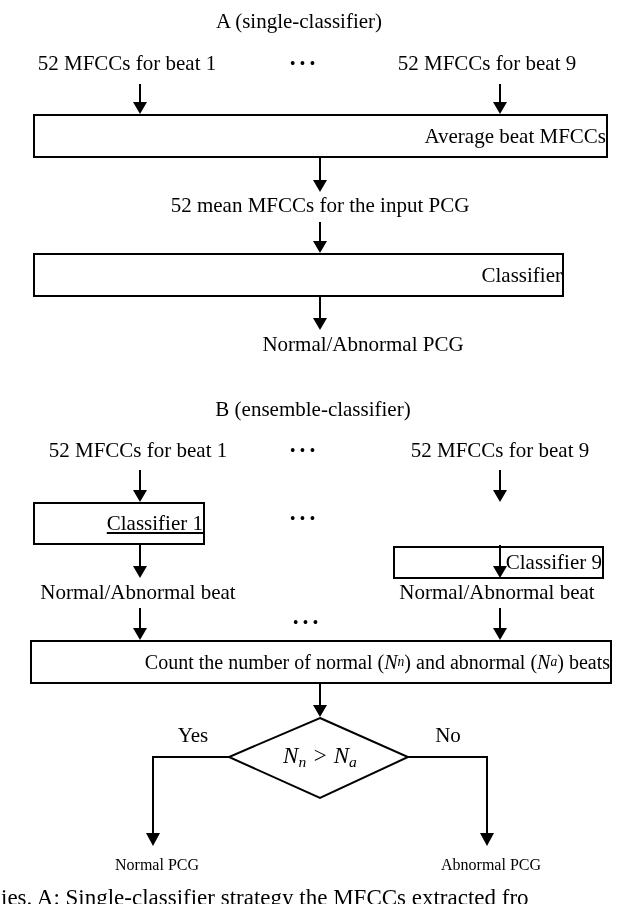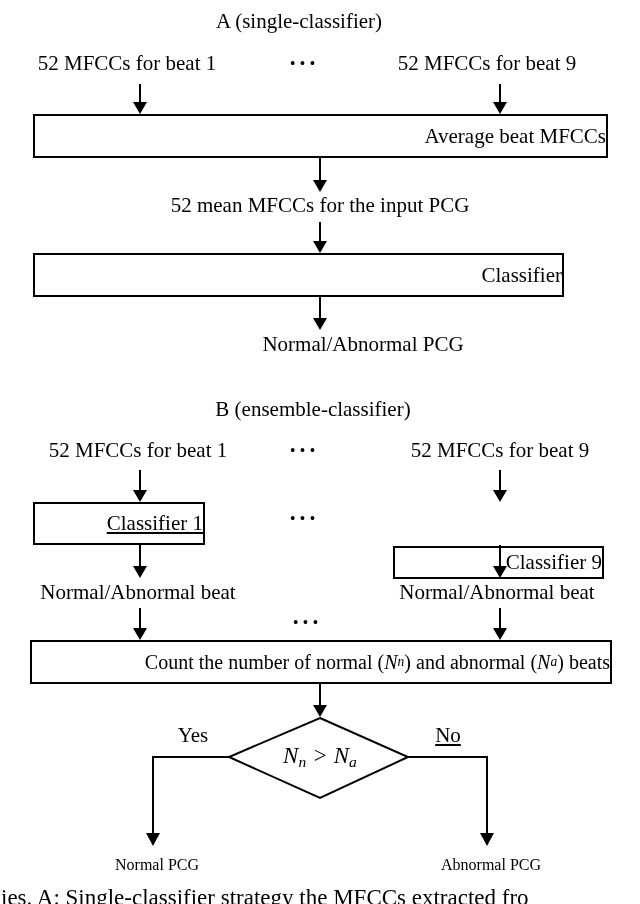--- a/index.html
+++ b/index.html
@@ -129,20 +129,20 @@
     <polyline class="stroke" points="408,757 487,757 487,834"></polyline>
     <polygon class="fillb" points="480,833 494,833 487,846"></polygon>
     <polygon class="diamond" points="320,718 408,757 320,798 229,757"></polygon>
   </svg>
 
   <div class="diamond-text">
     <span class="math-i">N</span><span class="sub">n</span><span class="op">&gt;</span><span class="math-i">N</span><span class="sub">a</span>
   </div>
 
   <div class="lbl" style="left:193px; top:722px;">Yes</div>
-  <div class="lbl" style="left:448px; top:722px;text-decoration:underline;">No</div>
+  <div class="lbl" style="left:448px; top:722px;">No</div>
 
   <div class="lbl lbl-big" style="left:157px; top:852px;">Normal PCG</div>
   <div class="lbl lbl-big" style="left:491px; top:852px;">Abnormal PCG</div>
 
   <div class="caption">ies. A: Single-classifier strategy the MFCCs extracted fro</div>
 
 </div>
 
 </body></html>

